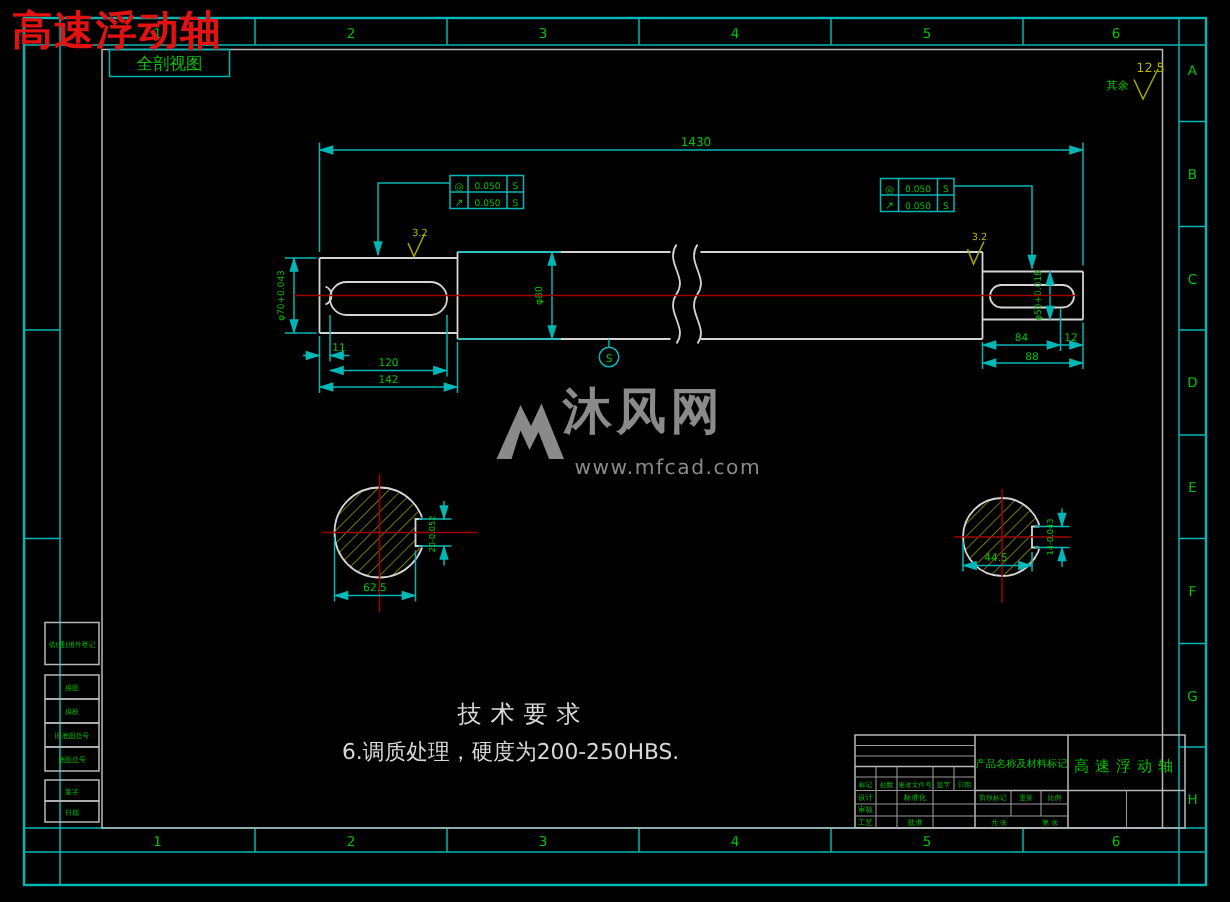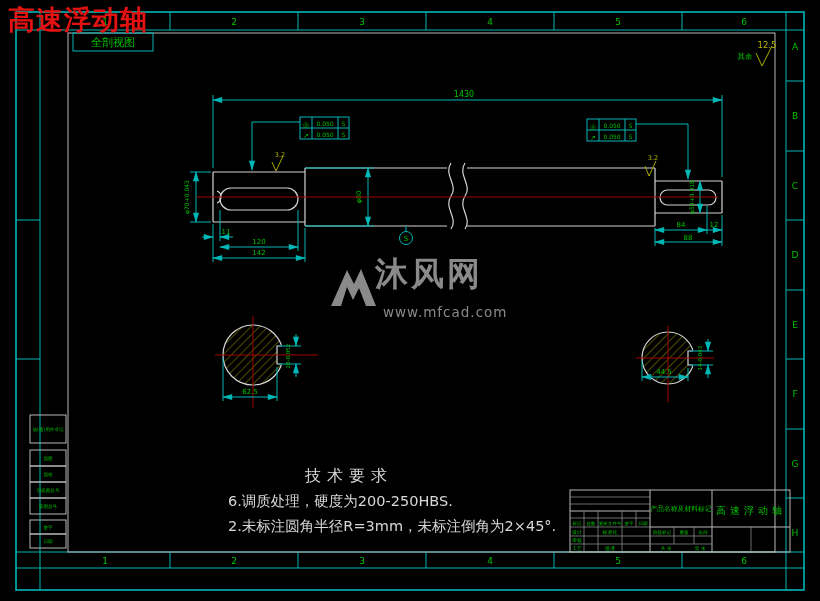--- a/index.html
+++ b/index.html
@@ -330,18 +330,17 @@
 
   <g>
     <path d="M331,306 L347,270 L354,284 L361,269 L376,306 L366,306 L359,288 L353,300 L347,287 L341,306 Z" fill="#8a8a8a"></path>
   </g>
 </svg>
 
 <div class="red-title">高速浮动轴</div>
 
 <div class="tech tech-title">技术要求</div>
 <div class="tech tech-1">6.调质处理，硬度为200-250HBS.</div>
-<div class="tech tech-2">2.未标注圆角半径R=3mm，未标注倒角为2×45°.</div>
 
 <div class="wm wm-name">沐风网</div>
 <div class="wm wm-url">www.mfcad.com</div>
 
 </div>
 
 </body></html>

